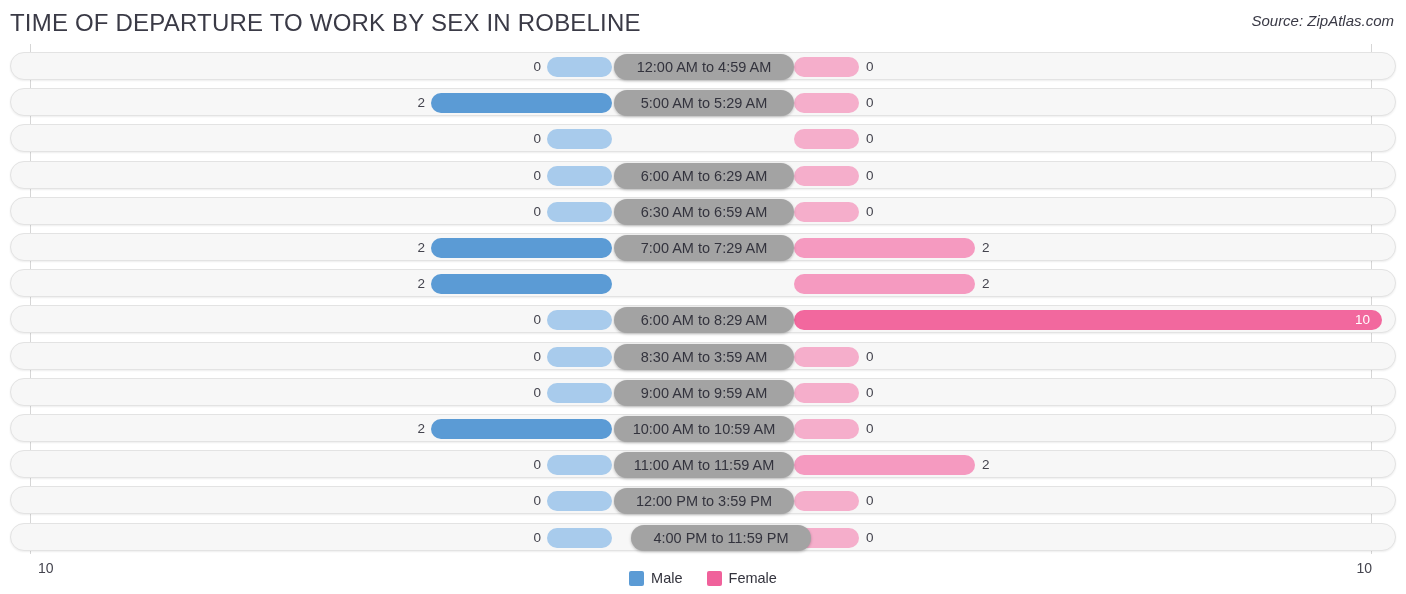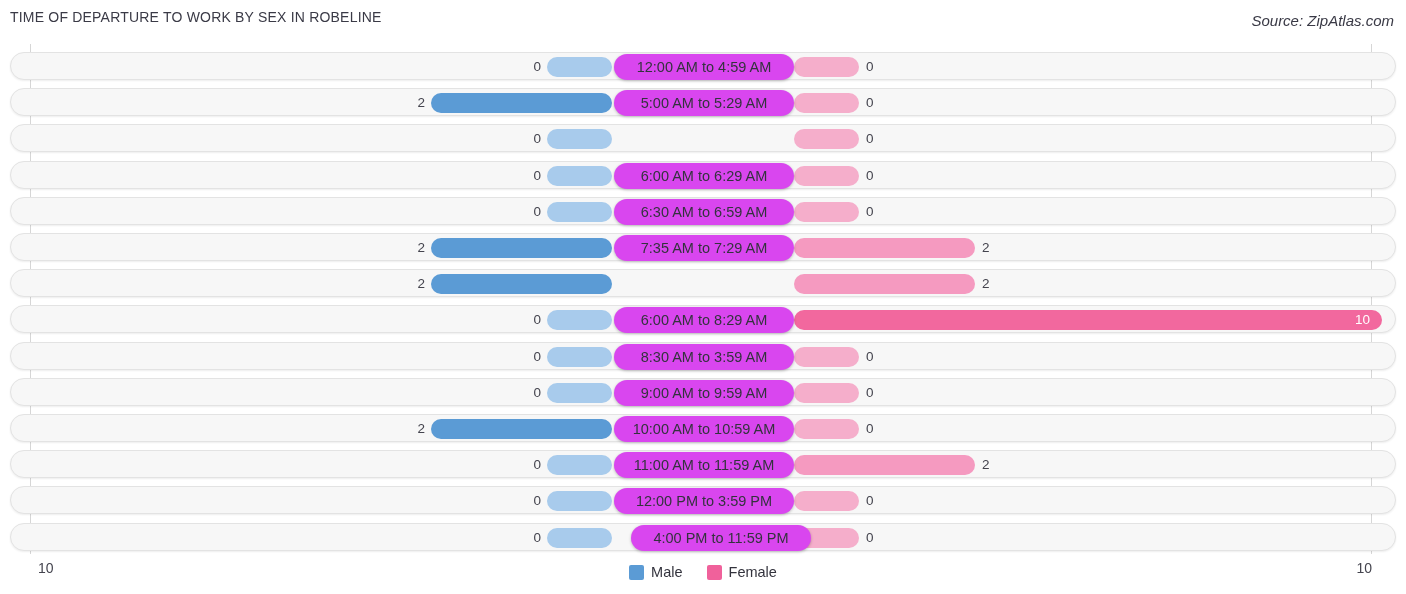--- a/index.html
+++ b/index.html
@@ -19,21 +19,21 @@
   #header {
     position: absolute;
     top: 0; left: 0;
     width: 1406px;
     height: 44px;
   }
   #chart-title {
     position: absolute;
     left: 10px;
     top: 9px;
-    font-size: 14px;
+    font-size: 24px;
     color: #3a3a46;
     letter-spacing: 0.2px;
     white-space: nowrap;
   }
   #source-label {
     position: absolute;
     right: 12px;
     top: 12px;
     font-size: 15px;
     font-style: italic;
@@ -105,21 +105,21 @@
   .bar-value.inside {
     color: #ffffff;
     text-align: right;
   }
 
   .cat-pill {
     position: absolute;
     top: 1px;
     height: 26px;
     line-height: 26px;
-    background: #d946ef;
+    background: #a3a3a3;
     border-radius: 13px;
     box-shadow: 0 1px 3px rgba(0,0,0,0.26);
     font-size: 14.5px;
     color: #33333d;
     text-align: center;
     white-space: nowrap;
     z-index: 5;
   }
 
   
@@ -142,21 +142,21 @@
   #legend {
     position: absolute;
     left: 0;
     top: 6px;
     width: 1406px;
     text-align: center;
     font-size: 0;
   }
   .legend-item {
     display: inline-block;
-    margin: 4px 12px;
+    margin: 10px 12px;
     font-size: 0;
     vertical-align: middle;
   }
   .legend-swatch {
     display: inline-block;
     width: 15px;
     height: 15px;
     border-radius: 2px;
     vertical-align: middle;
   }
@@ -223,21 +223,21 @@
         <div class="bar-value female-val" style="left: 855px;">0</div>
         <div class="cat-pill" style="left: 603px; width: 180px;">6:30 AM to 6:59 AM</div>
       </div>
     </div>
     <div class="row" style="top: 189px;">
       <div class="row-inner">
         <div class="bar bar-male big" style="right: 783px; width: 181px;"></div>
         <div class="bar-value male-val" style="right: 970px;">2</div>
         <div class="bar bar-female mid" style="left: 783px; width: 181px;"></div>
         <div class="bar-value female-val" style="left: 971px;">2</div>
-        <div class="cat-pill" style="left: 603px; width: 180px;">7:35 AM to 7:29 AM</div>
+        <div class="cat-pill" style="left: 603px; width: 180px;">7:00 AM to 7:29 AM</div>
       </div>
     </div>
     <div class="row" style="top: 225.2px;">
       <div class="row-inner">
         <div class="bar bar-male big" style="right: 783px; width: 181px;"></div>
         <div class="bar-value male-val" style="right: 970px;">2</div>
         <div class="bar bar-female mid" style="left: 783px; width: 181px;"></div>
         <div class="bar-value female-val" style="left: 971px;">2</div>
       </div>
     </div>

